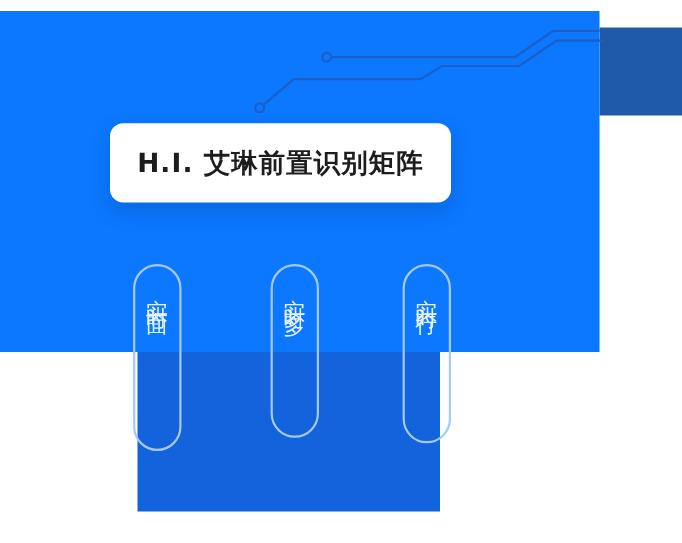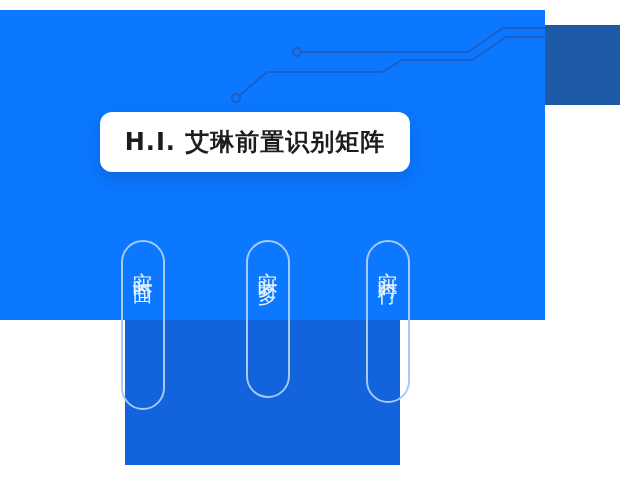--- a/index.html
+++ b/index.html
@@ -54,21 +54,21 @@
     fill: none;
     stroke: var(--circuit-line, #1d5fc4);
     stroke-width: 2;
   }
 
   .title-card {
     position: absolute;
     left: 100px;
     top: 112px;
     width: 310px;
-    height: 60px;
+    height: 72px;
     background: var(--card-bg, #ffffff);
     border-radius: 12px;
     box-shadow: 0 8px 18px rgba(15, 60, 140, 0.28);
     display: flex;
     align-items: center;
     justify-content: center;
     z-index: 3;
   }
   .title-card span {
     font-size: 24px;

